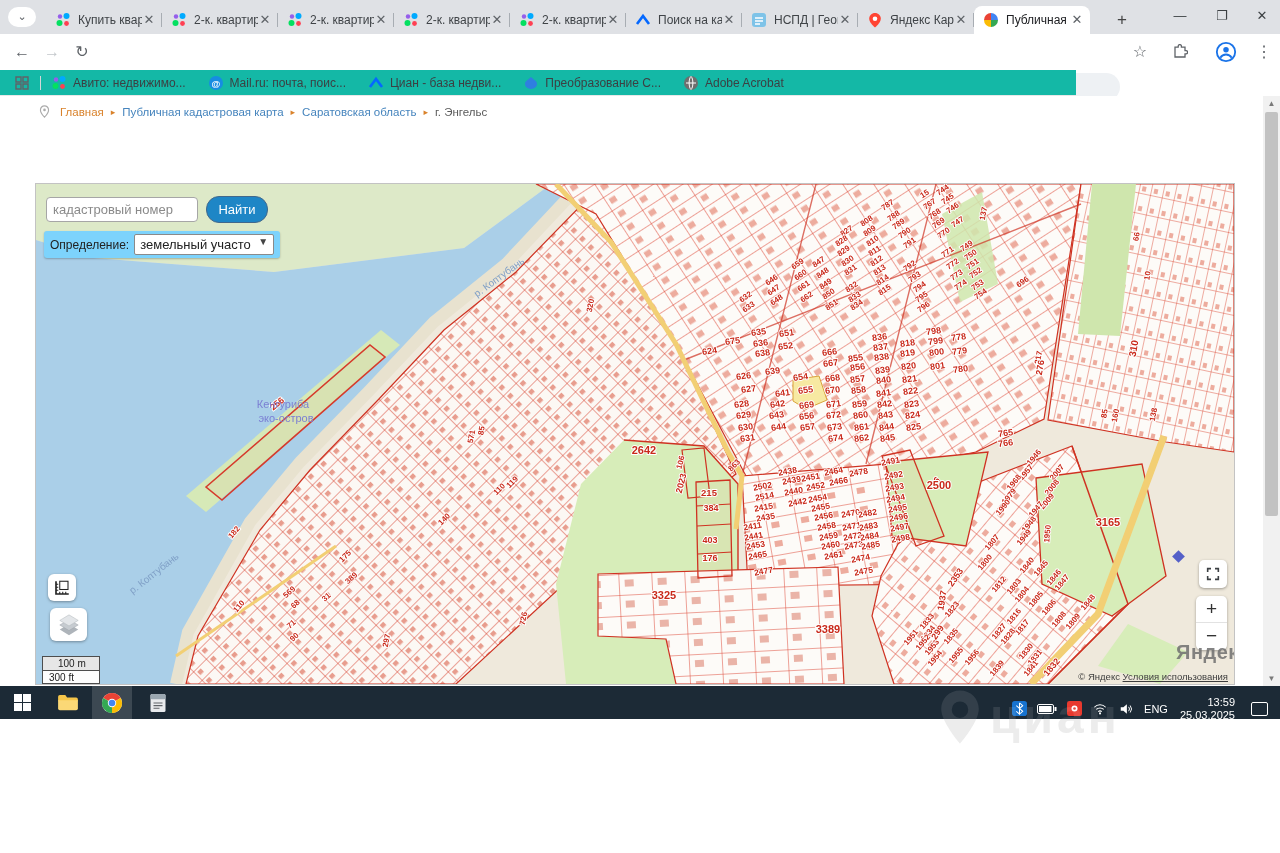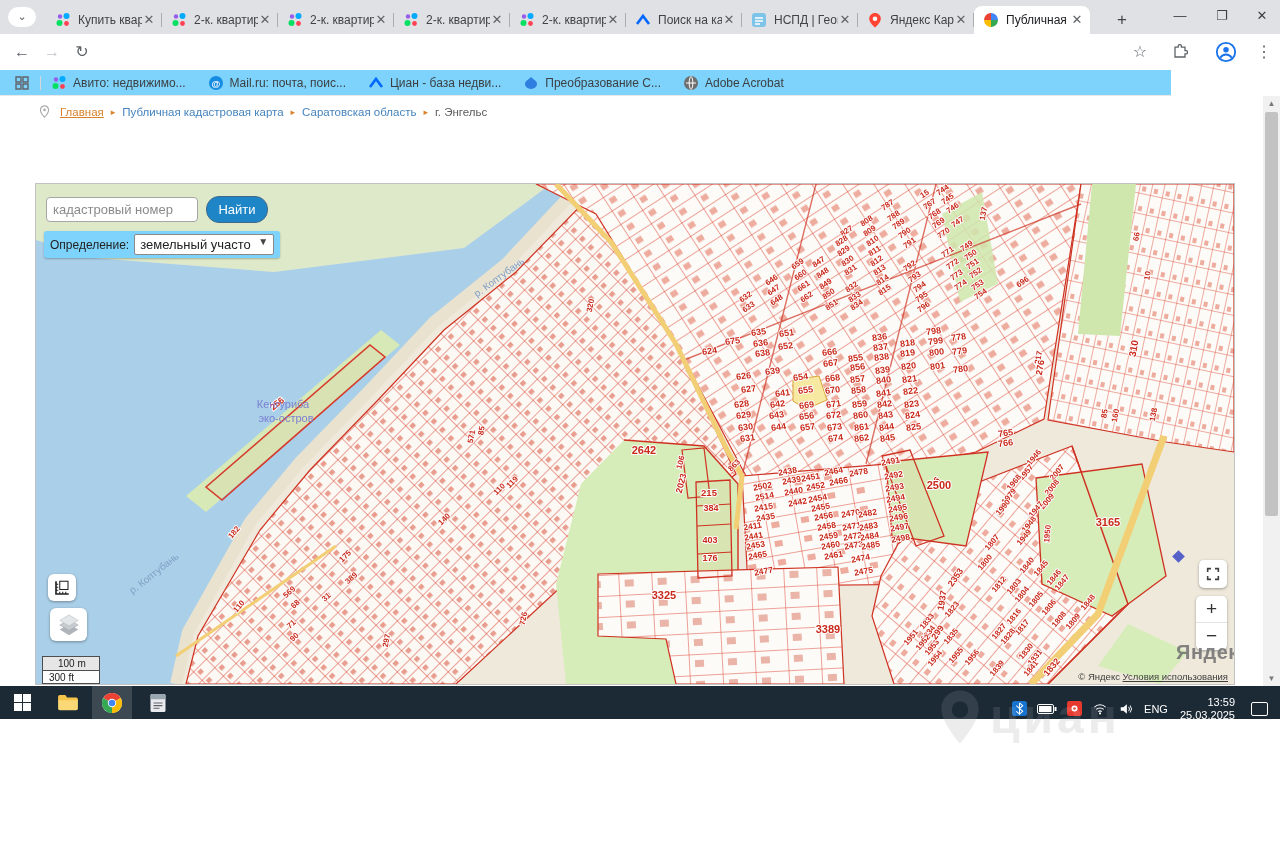--- a/index.html
+++ b/index.html
@@ -20,32 +20,32 @@
   .newtab { position:absolute; top:8px; width:24px; height:24px; color:#444; font-size:17px; line-height:23px; text-align:center; border-radius:50%; }
   .winbtn { position:absolute; top:0; width:42px; height:32px; text-align:center; line-height:32px; color:#3c4043; font-size:13px; }
 
   .toolbar { position:absolute; left:0; top:34px; width:1280px; height:36px; background:#fff; }
   .navbtn { position:absolute; top:6px; width:24px; height:24px; font-size:16px; text-align:center; line-height:24px; color:#5f6368; border-radius:50%; }
   .navbtn.disabled { color:#c3c7cb; }
   .omnibox { position:absolute; left:100px; top:39px; width:1020px; height:28px; background:#eef1f4; border-radius:14px; display:flex; align-items:center; }
   .omnibox .tune { width:16px; height:16px; margin:0 8px 0 12px; }
   .omnibox .url { font-size:13px; color:#2b2e31; }
 
-  .bookmarks { position:absolute; left:0; top:70px; width:1171px; height:26px; background:#7dd3fc; border-bottom:1px solid #e8e8e8; display:flex; align-items:center; }
+  .bookmarks { position:absolute; left:0; top:70px; width:1076px; height:26px; background:#14b8a6; border-bottom:1px solid #e8e8e8; display:flex; align-items:center; }
   .bm-grid { width:16px; height:16px; margin-left:14px; }
   .bm-sep { width:1px; height:14px; background:#d4d6d8; margin:0 10px 0 10px; }
   .bm { display:flex; align-items:center; margin-right:22px; font-size:12px; color:#3c4043; }
   .bm .fav { width:16px; height:16px; margin-right:6px; }
   .bm .fav svg { width:16px; height:16px; display:block; }
 
   
   .content { position:absolute; left:0; top:96px; width:1280px; height:590px; background:#fff; }
   .breadcrumb { position:absolute; left:38px; top:9px; display:flex; align-items:center; font-size:11.5px; }
   .breadcrumb svg { width:13px; height:13px; margin-right:9px; }
-  .bc-home { color:#d9822b;text-decoration:underline; }
+  .bc-home { color:#d9822b; }
   .bc-arr { color:#d9822b; font-size:9px; margin:0 7px; }
   .bc-link { color:#4584bd; text-decoration:none; }
   .bc-cur { color:#5a5a5a; }
   .page-title { position:absolute; left:35px; top:38px; font-size:21.5px; font-weight:bold; color:#16294a; }
 
   .map-wrap { position:absolute; left:35px; top:87px; width:1200px; height:502px; border:1px solid #c3c3c3; background:#efe9dc; overflow:hidden; }
   .plabel { fill:#c9291a; font-weight:bold; text-anchor:middle; paint-order:stroke; stroke:#ffffff; stroke-width:1.8px; font-family:"Liberation Sans",sans-serif; }
   .wlabel-island { fill:#7b7fd3; text-anchor:middle; font-family:"Liberation Sans",sans-serif; }
   .wlabel-river  { fill:#7f9fc6; text-anchor:middle; font-family:"Liberation Sans",sans-serif; }
 

